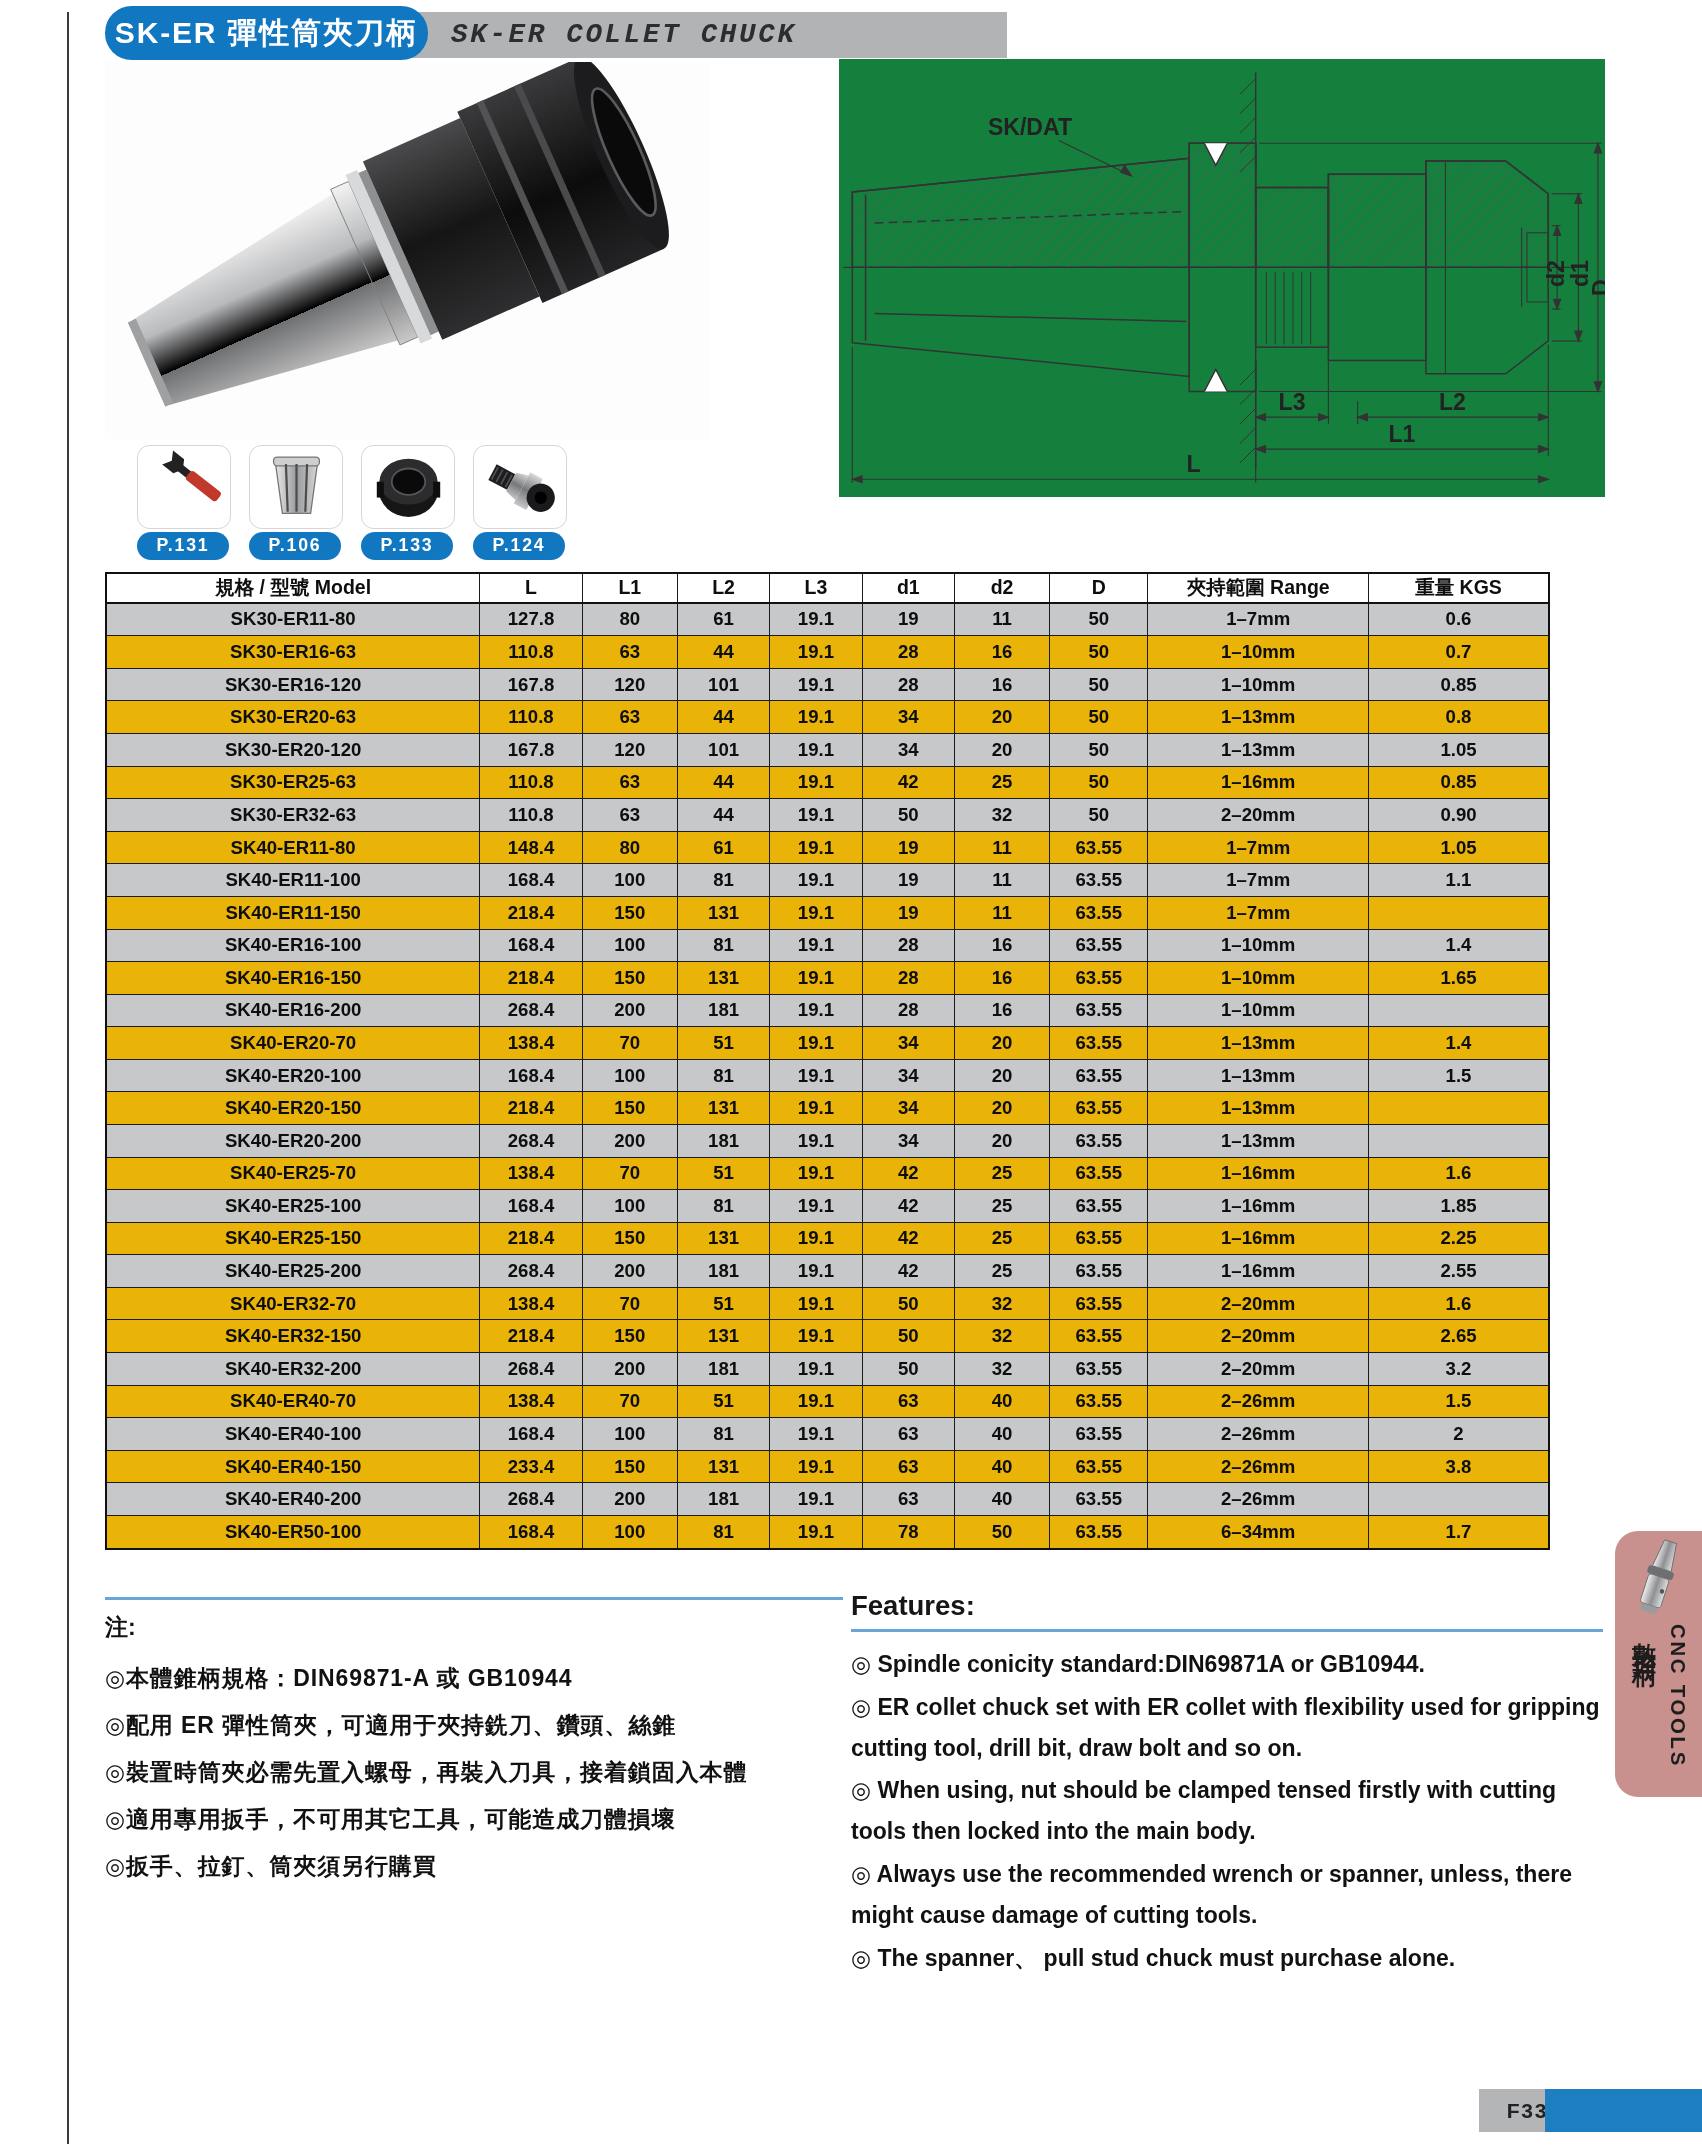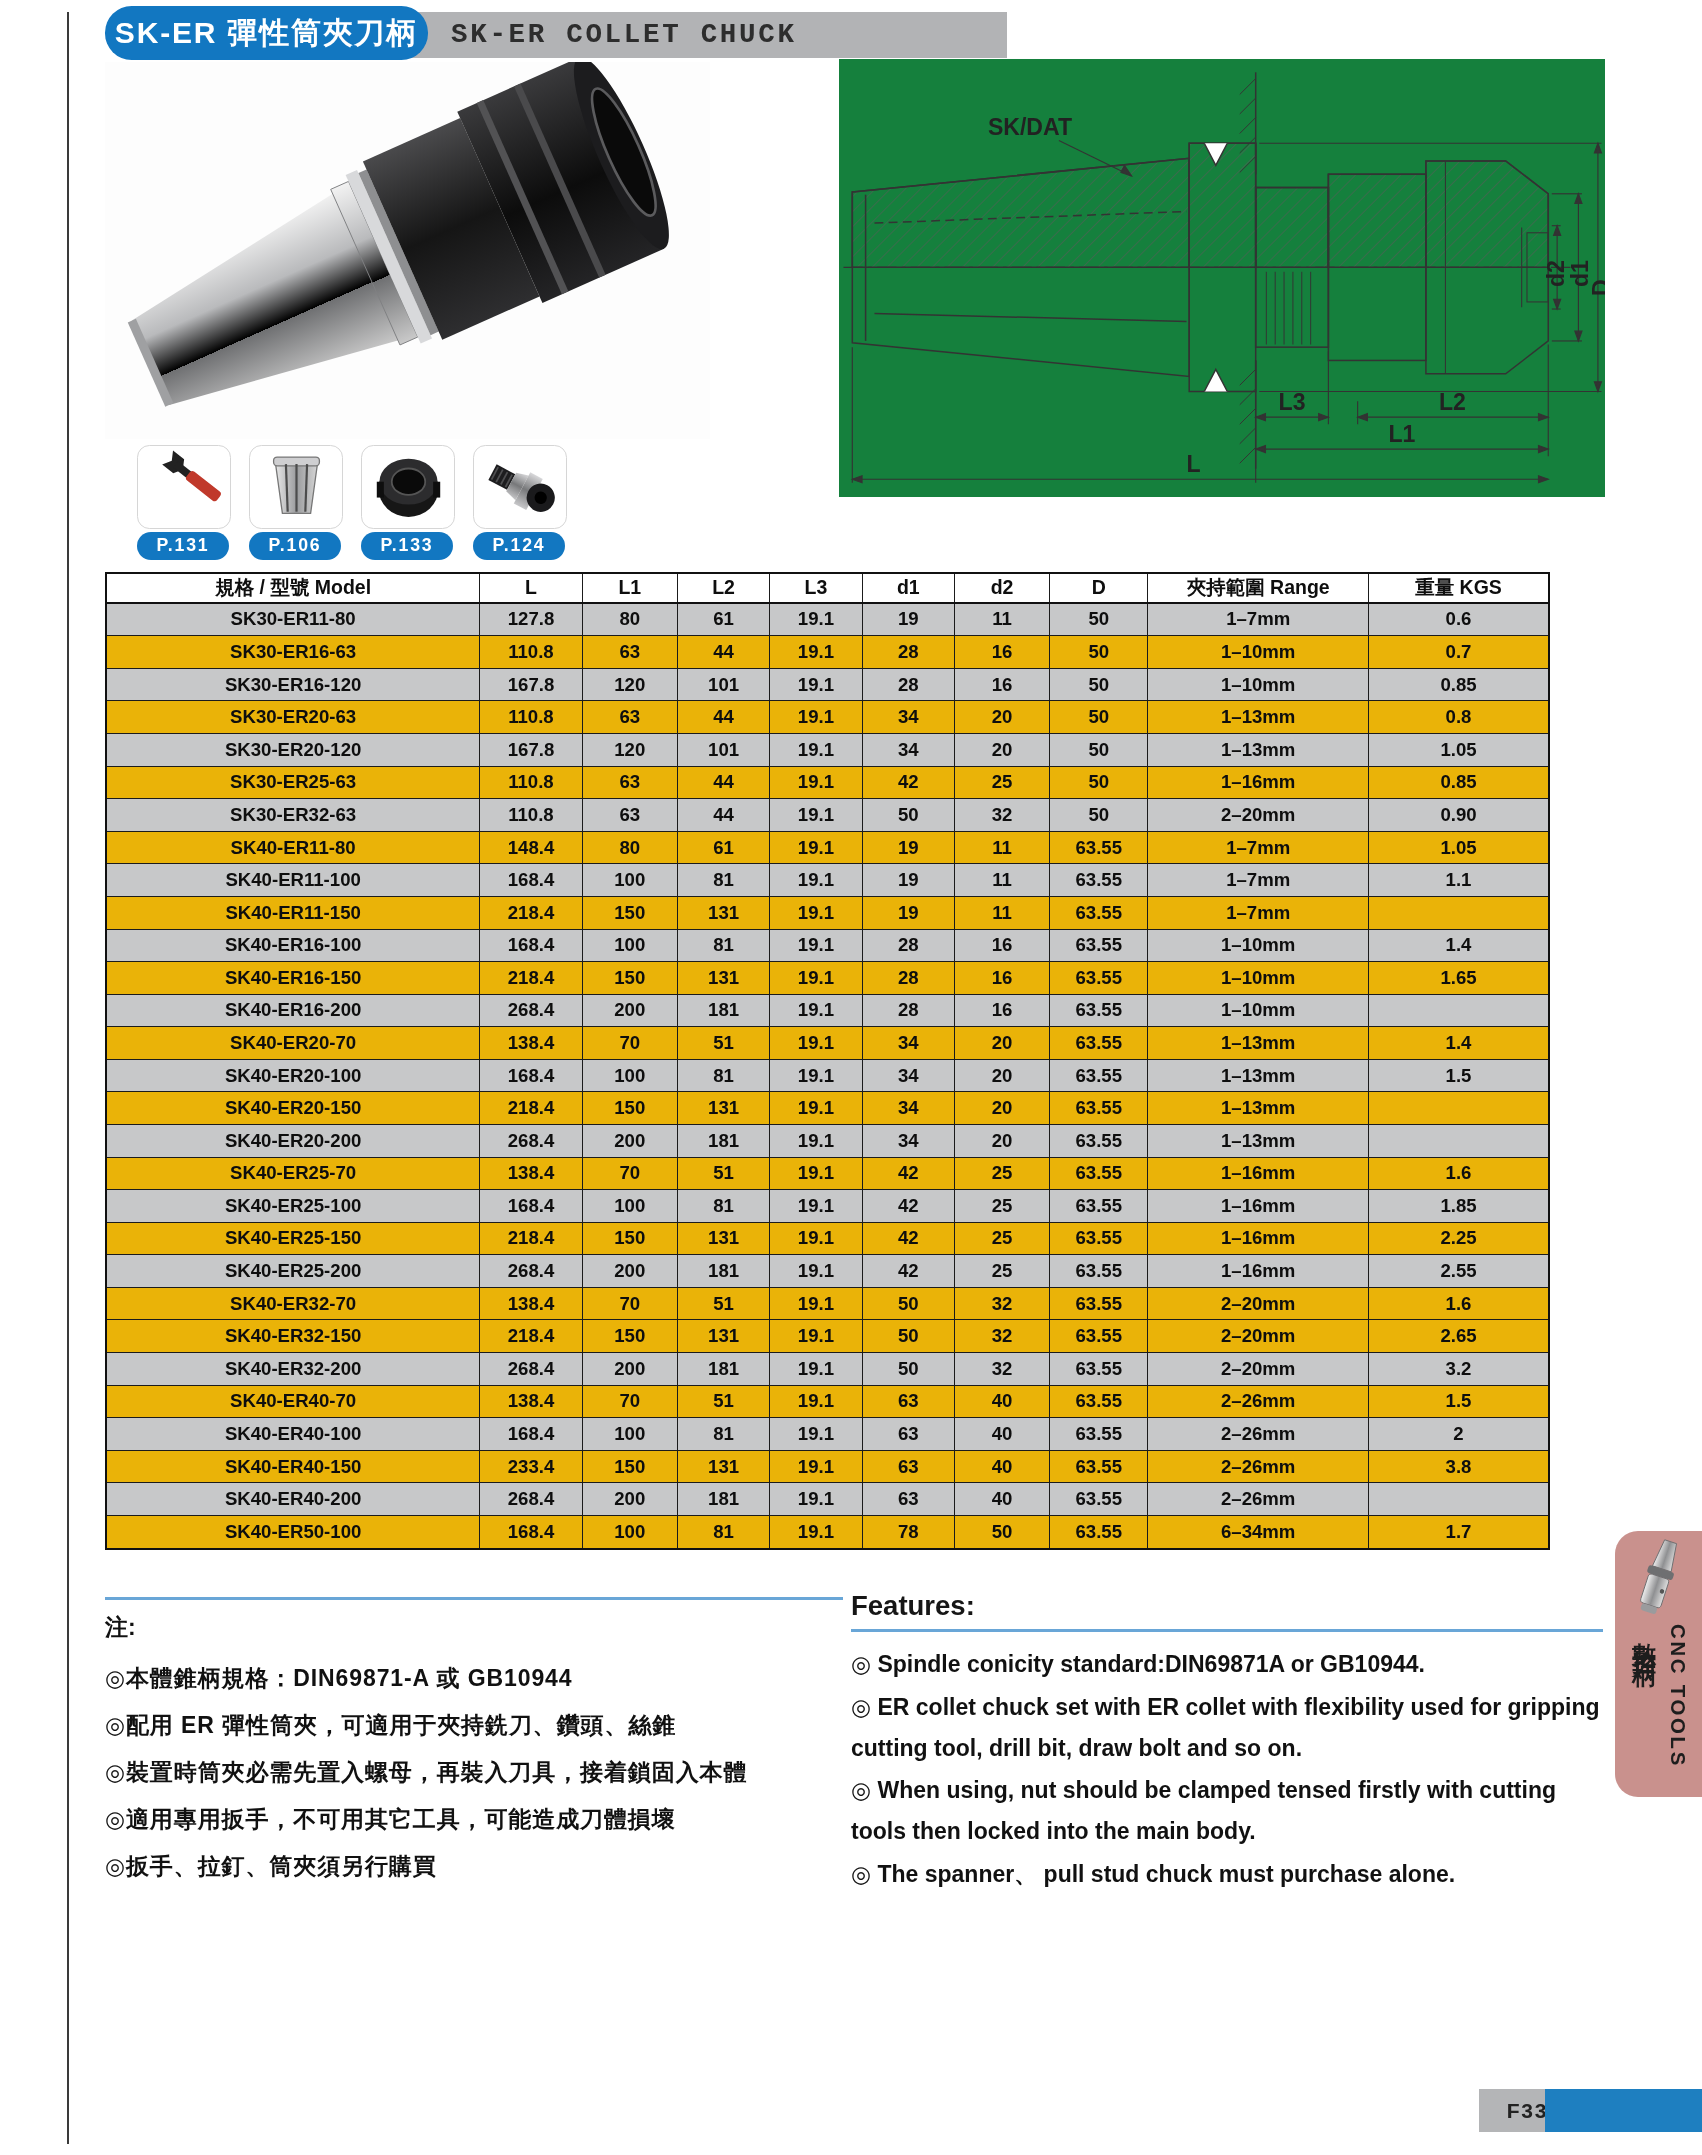--- a/index.html
+++ b/index.html
@@ -5,21 +5,21 @@
   html,body{margin:0;padding:0;background:#e8e8e8;}
   .page{position:relative;width:1702px;height:2155px;background:#ffffff;overflow:hidden;
         font-family:"Liberation Sans","DejaVu Sans",sans-serif;color:#111;}
   .abs{position:absolute;}
 
   
   .left-line{left:67px;top:12.4px;width:1.8px;height:2132px;background:#3a3a3a;}
 
   
   .hdr-gray{left:401px;top:11.5px;width:606px;height:46px;background:#b2b3b5;
-            display:flex;align-items:center;padding-left:50px;box-sizing:border-box;}
+            display:flex;align-items:center;padding-left:50px;box-sizing:border-box;font-style:italic;}
   .hdr-gray span{font-size:27.5px;font-weight:bold;letter-spacing:2.7px;color:#2d2d2d;
                  font-family:"Liberation Mono","DejaVu Sans Mono",monospace;}
   .hdr-blue{left:105px;top:6.2px;width:323px;height:54px;background:#1277c1;border-radius:26.6px;
             display:flex;align-items:center;justify-content:center;}
   .hdr-blue span{font-size:30px;font-weight:bold;letter-spacing:1.8px;color:#ffffff;}
 
   
   .photo{left:105px;top:62px;width:605px;height:377px;background:#fcfcfc;}
   .drawing{left:839px;top:59px;width:766px;height:438px;background:#15803d;}
 
@@ -720,20 +720,21 @@
       </div>
   </div>
 
   <div class="abs" style="left:851px;top:1590px;width:752px;">
     <div class="feat-title">Features:</div>
     <div class="blue-rule" style="margin-top:7px;margin-bottom:12.4px;"></div>
     <div>
         <div class="en-item alt">◎ Spindle conicity standard:DIN69871A or GB10944.</div>
         <div class="en-item">◎ ER collet chuck set with ER collet with flexibility used for gripping cutting tool, drill bit, draw bolt and so on.</div>
         <div class="en-item alt">◎ When using, nut should be clamped tensed firstly with cutting tools then locked into the main body.</div>
+        <div class="en-item">◎ Always use the recommended wrench or spanner, unless, there might cause damage of cutting tools.</div>
         <div class="en-item alt">◎ The spanner、 pull stud chuck must purchase alone.</div>
       </div>
   </div>
 
   <div class="abs side-tab">
     <svg width="59" height="82" viewBox="0 0 66 92" style="margin-top:7px;">
       <defs>
           <linearGradient id="mini" x1="0" y1="0" x2="1" y2="0">
         <stop offset="0" stop-color="#efefef"></stop>
             <stop offset="0.5" stop-color="#8f9092"></stop>

